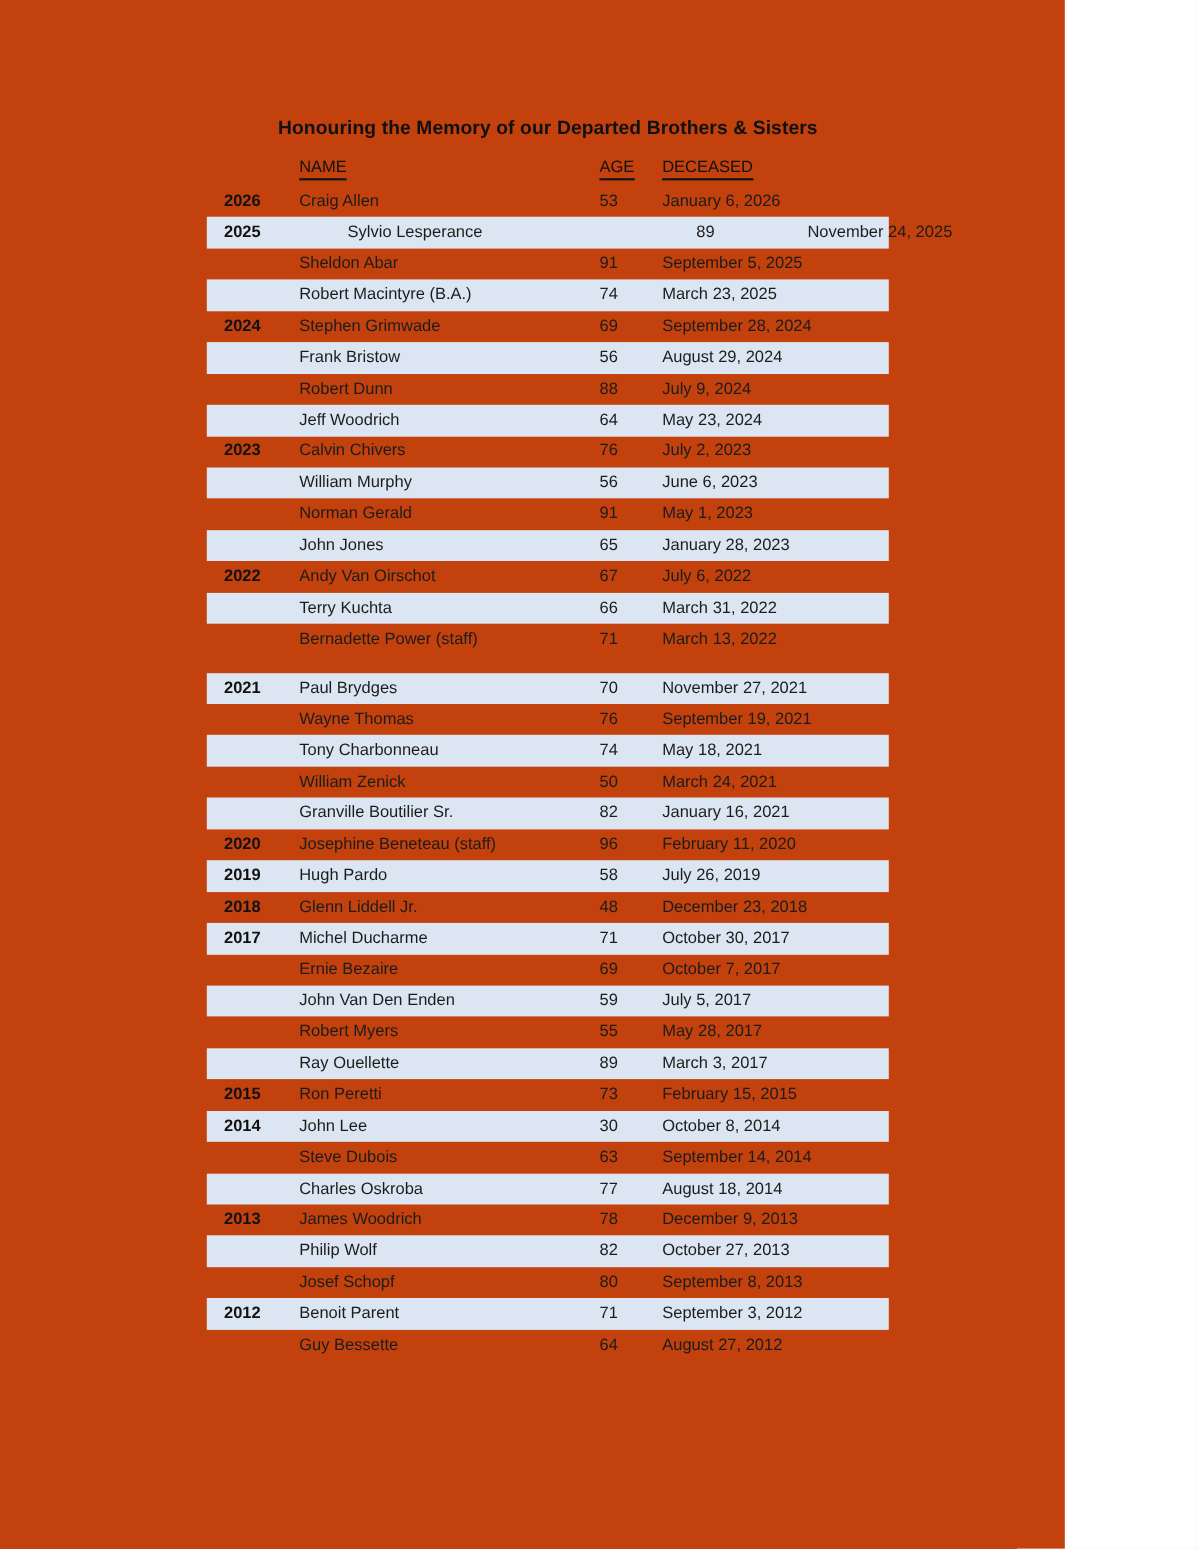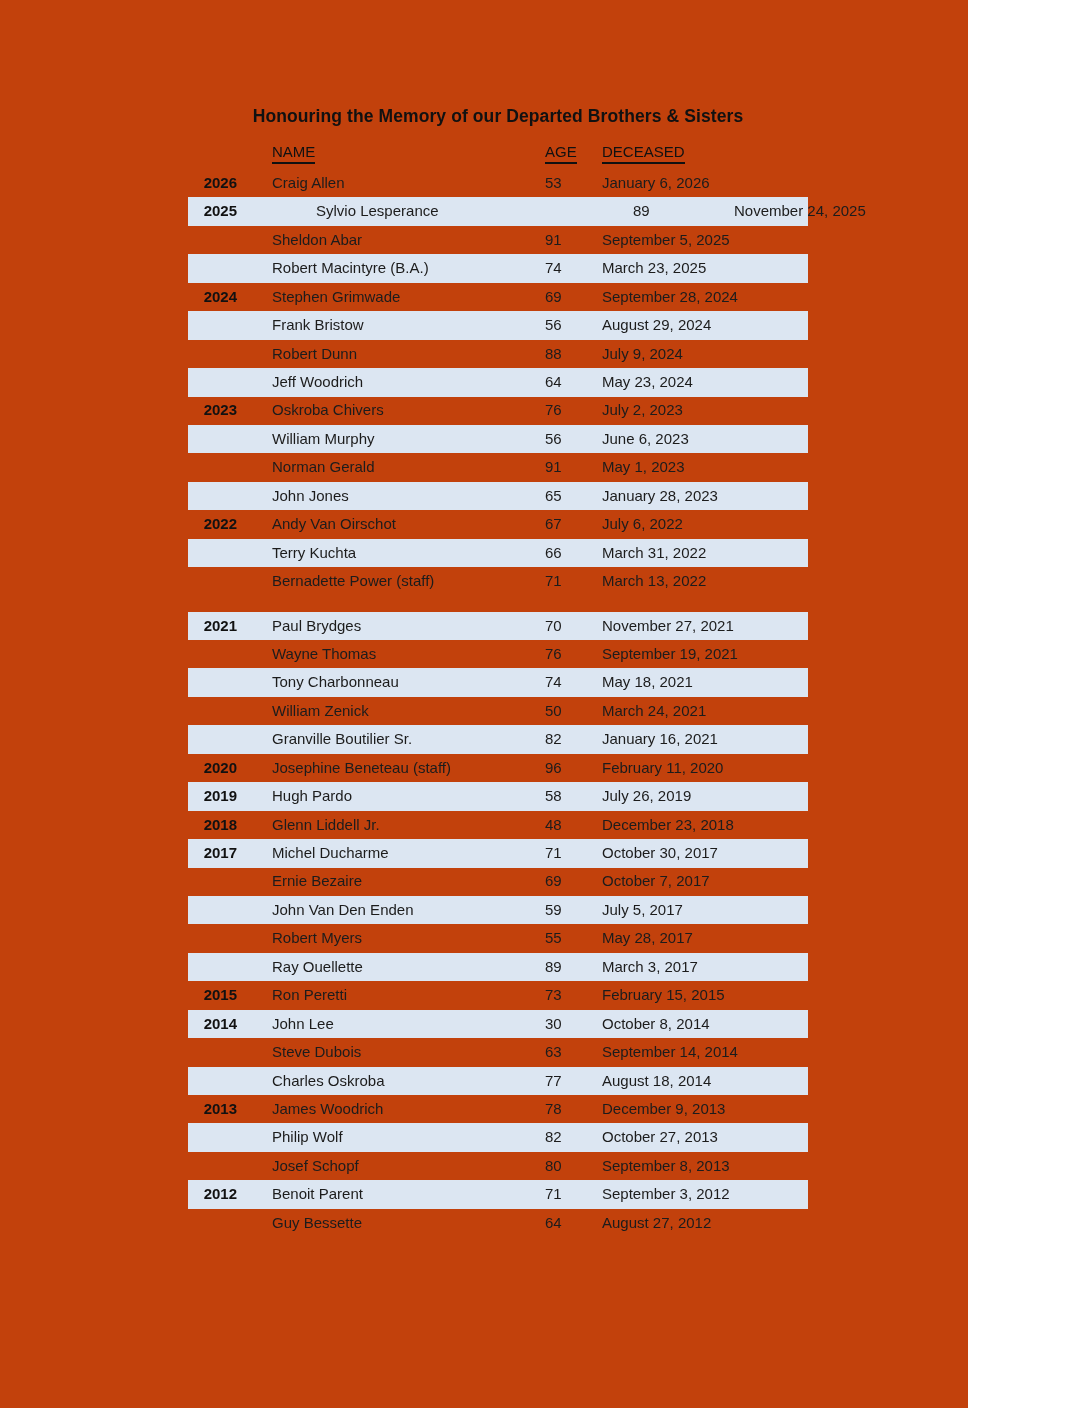--- a/index.html
+++ b/index.html
@@ -121,21 +121,21 @@
     <div class="cell-deceased">July 9, 2024</div>
   </div>
         <div class="row shaded" style="background: rgb(220, 230, 242);">
     <div class="cell-year"></div>
     <div class="cell-name">Jeff Woodrich</div>
     <div class="cell-age">64</div>
     <div class="cell-deceased">May 23, 2024</div>
   </div>
         <div class="row">
     <div class="cell-year">2023</div>
-    <div class="cell-name">Oskroba Chivers</div>
+    <div class="cell-name">Calvin Chivers</div>
     <div class="cell-age">76</div>
     <div class="cell-deceased">July 2, 2023</div>
   </div>
         <div class="row shaded" style="background: rgb(220, 230, 242);">
     <div class="cell-year"></div>
     <div class="cell-name">William Murphy</div>
     <div class="cell-age">56</div>
     <div class="cell-deceased">June 6, 2023</div>
   </div>
         <div class="row">

